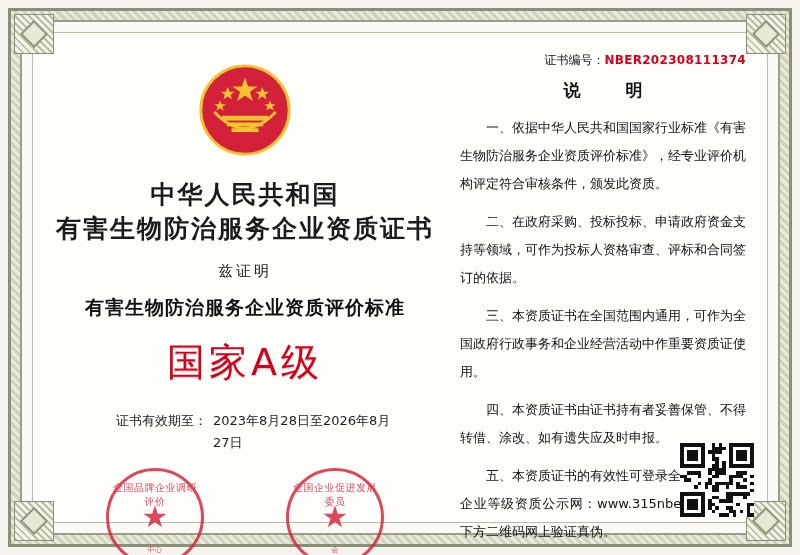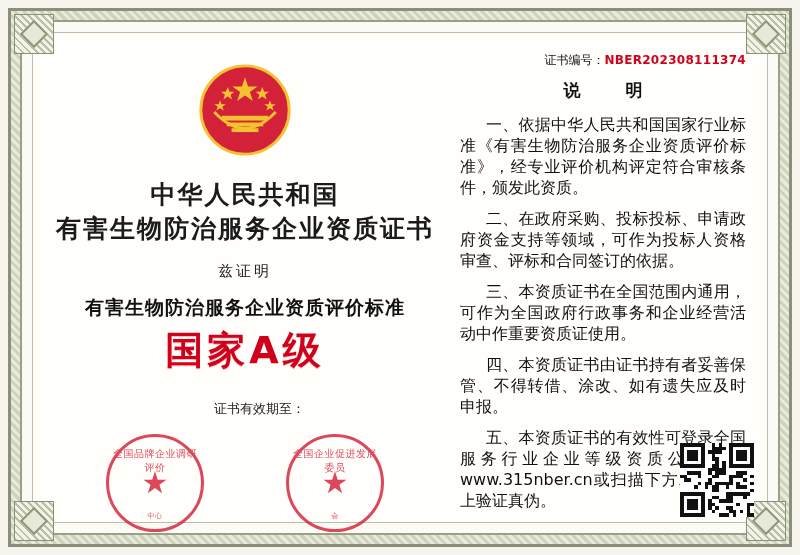--- a/index.html
+++ b/index.html
@@ -117,23 +117,23 @@
     letter-spacing: 3px;
   }
   .company {
     font-size: 19px;
     font-weight: bold;
     color: #111;
     margin-top: 14px;
     letter-spacing: 1px;
   }
   .grade {
-    margin-top: 4px;
+    margin-top: 16px;
     font-size: 38px;
-    font-weight: bold;
+    font-weight: normal;
     color: #d0021b;
     letter-spacing: 4px;
     text-shadow: 0 1px 0 #fbb;
   }
 
   .dates {
     margin-top: 22px;
     font-size: 13px;
     color: #1d1d1d;
     line-height: 22px;
@@ -196,22 +196,22 @@
     text-align: center;
     font-size: 17px;
     font-weight: bold;
     color: #111;
     letter-spacing: 14px;
     margin: 10px 0 12px 0;
     text-indent: 14px;
   }
 
   .clause {
-    font-size: 16px;
-    line-height: 21px;
+    font-size: 13px;
+    line-height: 28px;
     color: #111;
     text-align: justify;
     text-indent: 26px;
     margin-bottom: 10px;
   }
   .clause:last-child { margin-bottom: 0; }
 
   
   .qr {
     position: absolute;
@@ -271,20 +271,21 @@
 
       <div class="zizhengming">兹证明</div>
 
       <div class="company">有害生物防治服务企业资质评价标准</div>
 
       <div class="grade">国家A级</div>
 
       <div class="dates">
         <div class="row">
           <span class="lbl">证书有效期至：</span>
+          <span class="val">2023年8月28日至2026年8月27日</span>
         </div>
       </div>
 
       <div class="seals">
         <div class="seal-wrap">
           <div class="seal">
             <div class="arc-top">全国品牌企业调研评价</div>
             <div class="star">★</div>
             <div class="arc-bottom">中心</div>
           </div>

